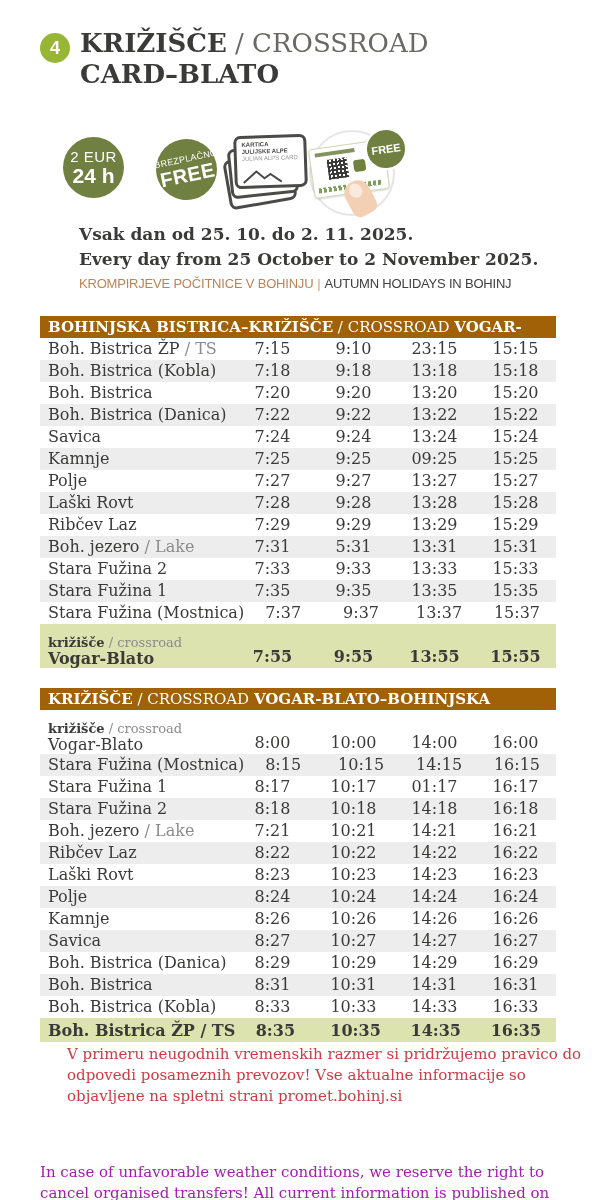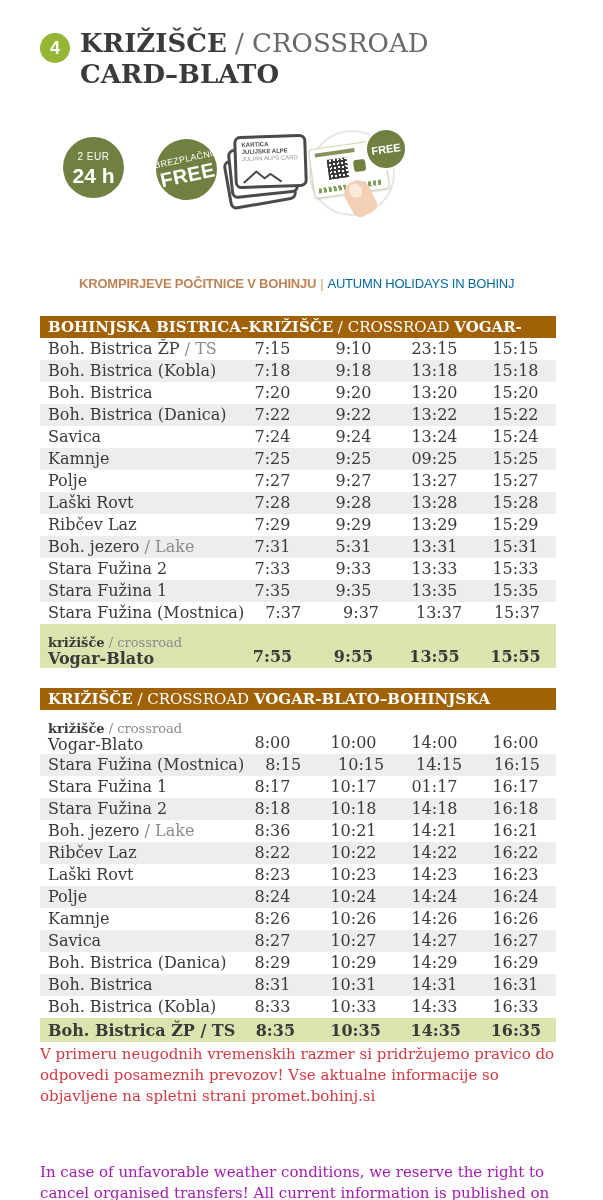--- a/index.html
+++ b/index.html
@@ -15,21 +15,21 @@
   .t-sl{font-weight:bold;color:#3a3a39;}
   .t-sep,.t-en{font-weight:normal;color:#6b6965;}
   .t-line2{font-size:26px;line-height:31px;font-weight:bold;color:#3a3a39;}
   .t-sub{font-size:20px;line-height:28px;font-weight:bold;color:#3a3a39;}
 
   
   .circle{position:absolute;border-radius:50%;background:#6f8040;color:#fff;
           font-family:"Liberation Sans",sans-serif;text-align:center;
           display:flex;flex-direction:column;justify-content:center;}
   .b-price{left:63px;top:137px;width:61px;height:61px;}
-  .pc1{font-size:10px;line-height:16px;letter-spacing:.5px;}
+  .pc1{font-size:15px;line-height:16px;letter-spacing:.5px;}
   .pc2{font-size:21px;line-height:22px;font-weight:bold;}
   .b-free{left:156px;top:139px;width:61px;height:61px;transform:rotate(-12deg);}
   .fc1{font-size:9px;line-height:11px;letter-spacing:.3px;}
   .fc2{font-size:20px;line-height:20px;font-weight:bold;letter-spacing:.5px;}
 
   .cardstack{position:absolute;left:224px;top:133px;width:84px;height:80px;}
   .cs{position:absolute;width:62px;height:44px;background:#fff;border:3px solid #4a4a49;border-radius:7px;}
   .c3{left:2px;top:22px;transform:rotate(-10deg);}
   .c2{left:5px;top:13px;transform:rotate(-6deg);}
   .c1{left:10px;top:2px;transform:rotate(-2deg);padding:3px 0 0 5px;}
@@ -55,23 +55,23 @@
            transform:rotate(-8deg);border:2px solid #fff;}
   .gc-thumb{position:absolute;left:44px;top:52px;width:26px;height:36px;background:#f3cfb3;
             border-radius:12px 12px 8px 8px;transform:rotate(-28deg);}
   .gc-thumb::after{content:"";position:absolute;left:6px;top:2px;width:13px;height:15px;
             background:#fbe9dc;border-radius:50%;}
 
   
   .validity{position:absolute;left:79px;top:222px;font-size:17px;font-weight:bold;line-height:25px;color:#3a3a39;}
   .holiday{position:absolute;left:79px;top:276px;font-family:"Liberation Sans",sans-serif;
            font-size:13px;letter-spacing:-0.2px;color:#bc8355;}
-  .holiday .h-b{font-weight:bold;}
+  .holiday .h-b{font-weight:normal;}
   .holiday .h-sep{font-weight:normal;color:#cf9c72;padding:0 4px;}
-  .holiday .h-l{font-weight:normal;color:#0369a1;}
+  .holiday .h-l{font-weight:normal;color:#404040;}
 
   
   .tbl{position:absolute;left:40px;width:516px;}
   .tbl1{top:316px;}
   .tbl2{top:676px;margin-top:12px;}
   .band{height:22px;line-height:22px;background:#a16207;color:#fff;font-size:15px;
         font-weight:bold;padding-left:8px;box-sizing:border-box;}
   .band .band-l{font-weight:normal;}
   .row{display:flex;align-items:flex-end;height:22px;font-size:16px;line-height:22px;}
   .row.alt{background:#ededed;}
@@ -83,21 +83,21 @@
   .stop2 .l1{font-size:13px;line-height:15px;font-weight:bold;}
   .stop2 .l1 .lt{font-weight:normal;}
   .stop2 .l2{font-size:16px;line-height:18px;font-weight:bold;}
   .row.hl{background:#dce3ae;}
   .row.hl .t{font-weight:bold;}
   .row.first2 .l2{font-weight:normal;}
   .row.last1{height:24px;font-weight:bold;}
 
   
   .note{position:absolute;left:40px;width:520px;font-size:15px;line-height:21px;}
-  .note-sl{top:1044px;color:#cf3a43;}
+  .note-sl{top:1044px;color:#cf3a43;margin-left:27px;}
   .note-en{top:1162px;color:#a21caf;}
 </style>
 </head>
 <body>
 
 <div class="page">
 
   <div class="route-num">4</div>
   <div class="titles">
     <div class="t-line1">
@@ -134,20 +134,22 @@
       <div class="gc-dot"></div>
       <div class="gc-strip"></div>
     </div>
     <div class="gc-thumb"></div>
     <div class="gc-free">
         <span>FREE</span>
       </div>
   </div>
 
   <div class="validity">
+    <div>Vsak dan od 25. 10. do 2. 11. 2025.</div>
+    <div>Every day from 25 October to 2 November 2025.</div>
   </div>
   <div class="holiday">
     <span class="h-b">KROMPIRJEVE POČITNICE V BOHINJU</span><span class="h-sep">|</span><span class="h-l">AUTUMN HOLIDAYS IN BOHINJ</span>
   </div>
 
   <div class="tbl tbl1">
     <div class="band">
       <b>BOHINJSKA BISTRICA–KRIŽIŠČE</b><span class="band-l"> / CROSSROAD </span><b>VOGAR-BLATO</b>
     </div>
     <div class="row">
@@ -283,21 +285,21 @@
     </div>
     <div class="row alt">
       <span class="stop">Stara Fužina 2</span>
       <span class="t">8:18</span>
         <span class="t">10:18</span>
         <span class="t">14:18</span>
         <span class="t">16:18</span>
     </div>
     <div class="row">
       <span class="stop"><span>Boh. jezero</span><span class="lt"> / Lake</span></span>
-      <span class="t">8:36</span>
+      <span class="t">7:21</span>
         <span class="t">10:21</span>
         <span class="t">14:21</span>
         <span class="t">16:21</span>
     </div>
     <div class="row alt">
       <span class="stop">Ribčev Laz</span>
       <span class="t">8:22</span>
         <span class="t">10:22</span>
         <span class="t">14:22</span>
         <span class="t">16:22</span>

